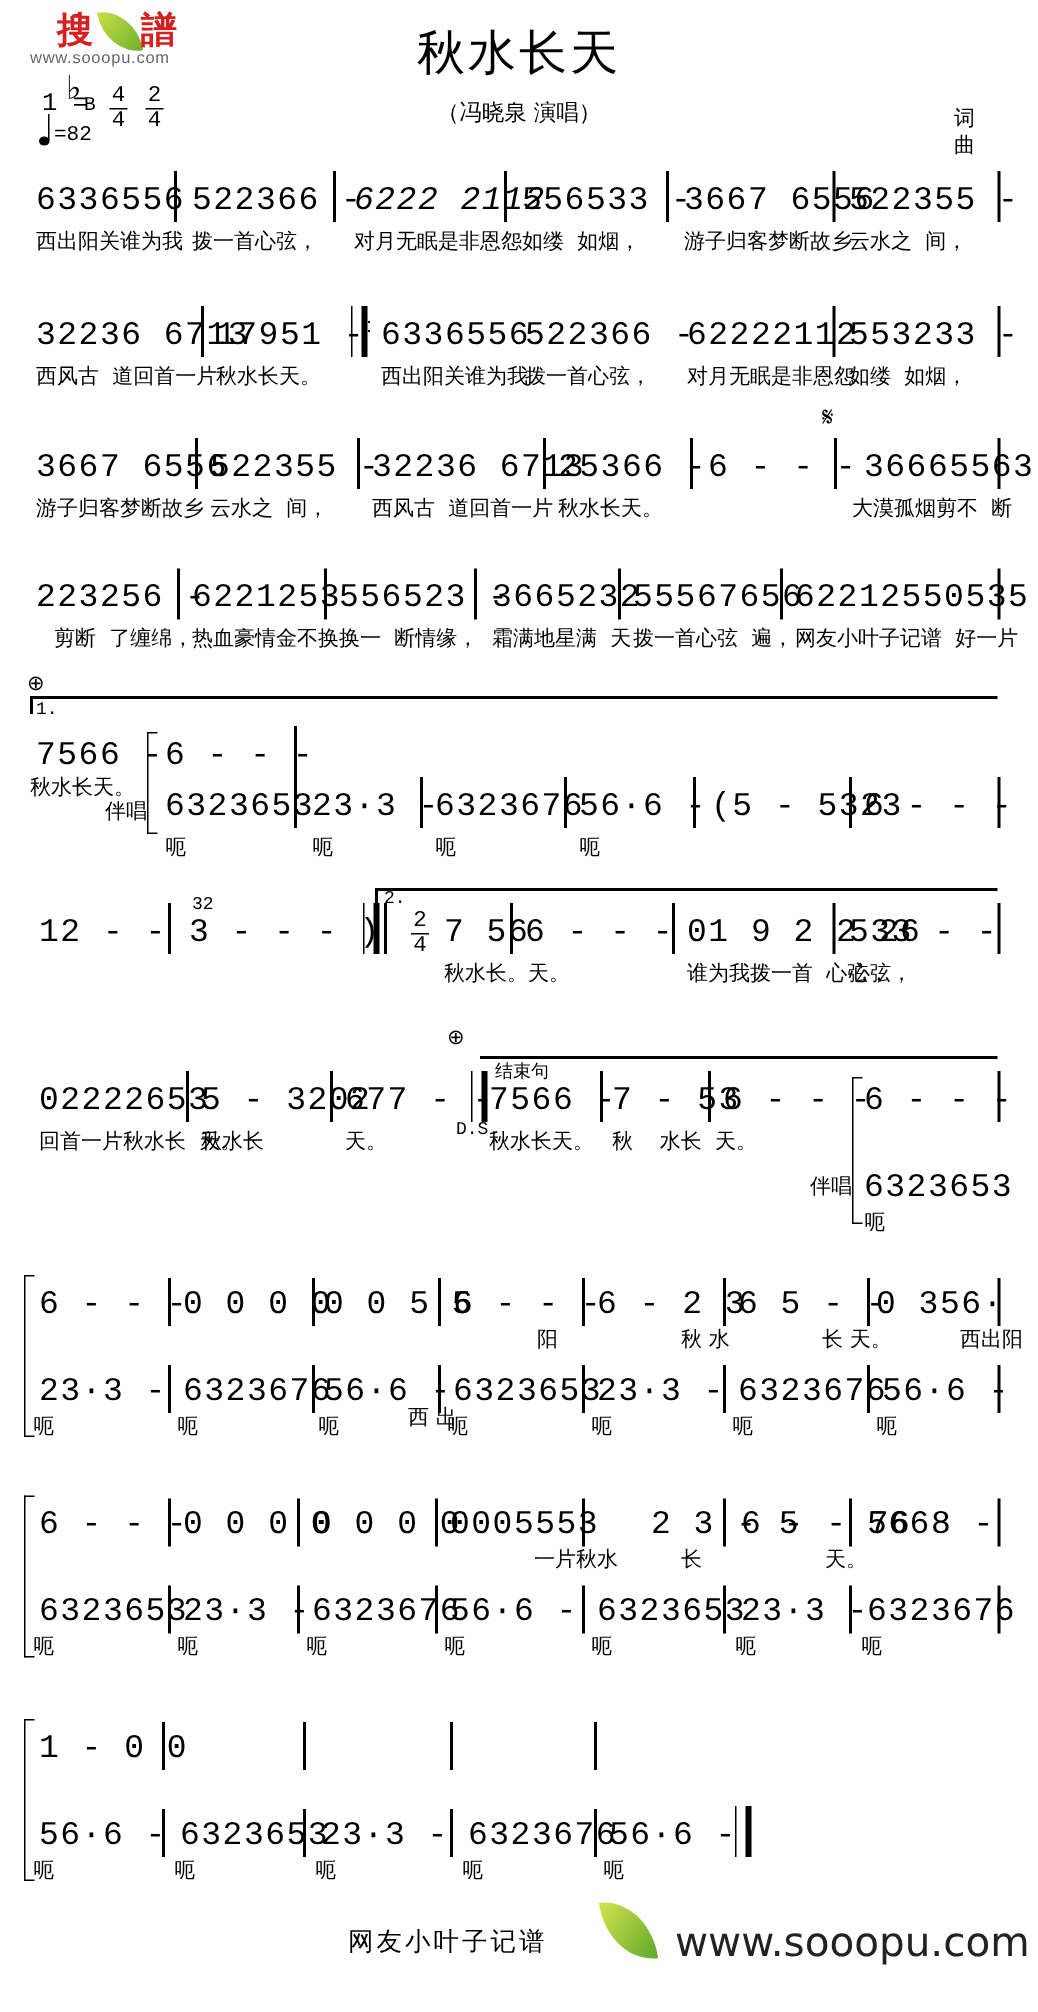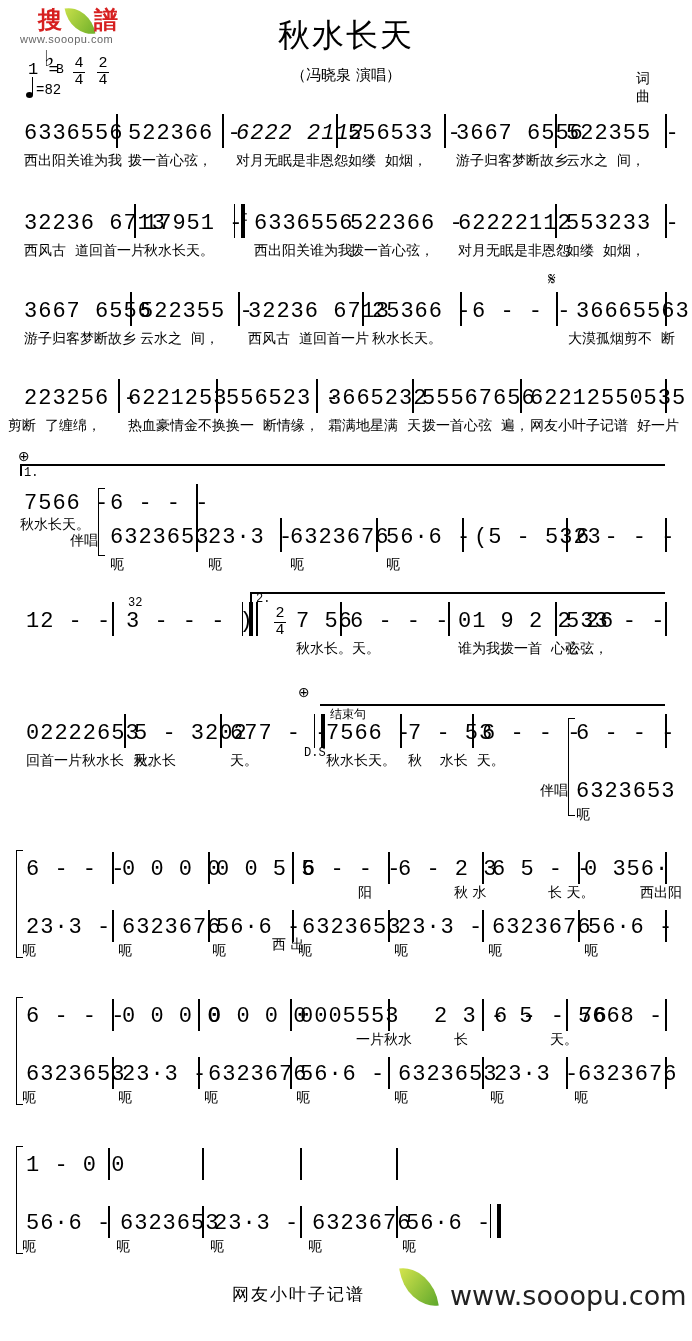--- a/index.html
+++ b/index.html
@@ -110,21 +110,21 @@
     <div class="measure" style="left:576px;top:298px;">36665563</div>
     <div class="lyr" style="left:568px;top:330px;">大漠孤烟剪不  断</div>
     <div class="barline" style="left:130px;top:292px;height:34px;"></div>
     <div class="barline" style="left:238px;top:292px;height:34px;"></div>
     <div class="barline" style="left:362px;top:292px;height:34px;"></div>
     <div class="barline" style="left:460px;top:292px;height:34px;"></div>
     <div class="barline" style="left:556px;top:292px;height:34px;"></div>
     <div class="barline" style="left:665px;top:292px;height:34px;"></div>
     <div class="sign" style="left:548px;top:268px;">𝄋</div>
     <div class="measure" style="left:24px;top:385px;">223256 -</div>
-    <div class="lyr" style="left:8px;top:417px;">剪断  了缠绵，</div>
+    <div class="lyr" style="left:36px;top:417px;">剪断  了缠绵，</div>
     <div class="measure" style="left:128px;top:385px;">6221253</div>
     <div class="lyr" style="left:128px;top:417px;">热血豪情金不换</div>
     <div class="measure" style="left:226px;top:385px;">556523 -</div>
     <div class="lyr" style="left:226px;top:417px;">换一  断情缘，</div>
     <div class="measure" style="left:328px;top:385px;">3665232</div>
     <div class="lyr" style="left:328px;top:417px;">霜满地星满  天</div>
     <div class="measure" style="left:422px;top:385px;">55567656</div>
     <div class="lyr" style="left:422px;top:417px;">拨一首心弦  遍，</div>
     <div class="measure" style="left:530px;top:385px;">62212550535</div>
     <div class="lyr" style="left:530px;top:417px;">网友小叶子记谱  好一片</div>

